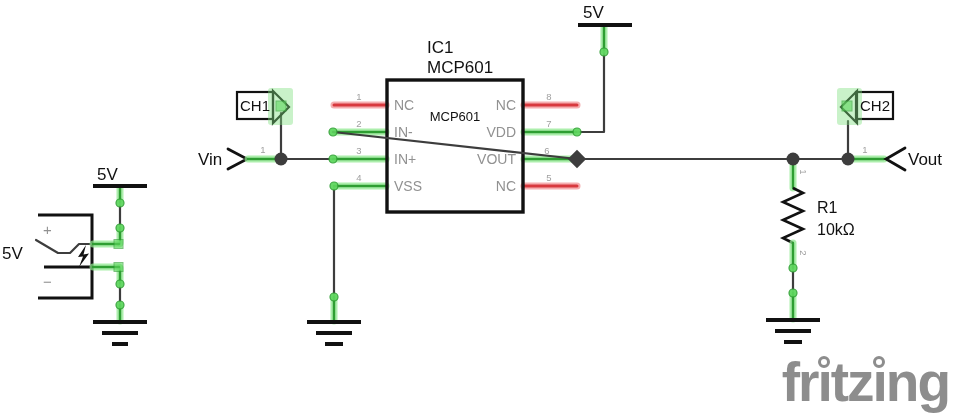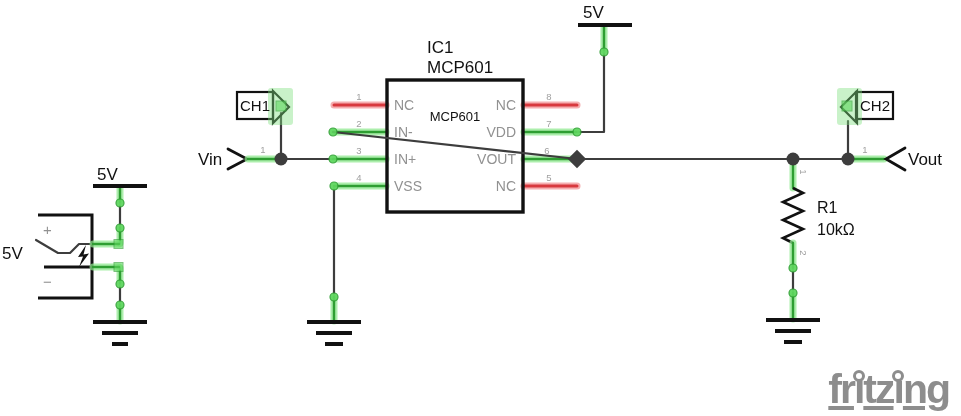--- a/index.html
+++ b/index.html
@@ -17,21 +17,21 @@
   .ghl{fill:var(--probe-highlight);opacity:.42;}
   .junction{fill:var(--wire);}
   .t-black{fill:var(--text-black);font-size:17px;}
   .t-gray{fill:var(--label-gray);font-size:14px;}
   .t-num{fill:var(--pin-number-gray);font-size:9.5px;text-anchor:middle;}
   .t-chip{fill:var(--text-black);font-size:13px;text-anchor:middle;}
   .t-probe{fill:var(--text-black);font-size:15px;text-anchor:middle;}
   .t-sign{fill:var(--label-gray);font-size:15px;}
   .bar{stroke:var(--component-outline);stroke-width:4;stroke-linecap:butt;}
   .watermark{position:absolute;right:12px;bottom:6px;color:var(--logo-gray);
-             font-size:41px;font-weight:bold;letter-spacing:-2px;line-height:1;user-select:none;text-decoration:underline;}
+             font-size:55px;font-weight:bold;letter-spacing:-2px;line-height:1;user-select:none;}
   .watermark .iwrap{position:relative;display:inline-block;}
   .watermark .ring{position:absolute;left:50%;top:1px;transform:translateX(-50%);
                    width:6px;height:6px;border:3.5px solid currentColor;border-radius:50%;}
 </style>
 </head>
 <body>
 
 <div class="stage">
 <svg width="961" height="416" viewBox="0 0 961 416">
 

